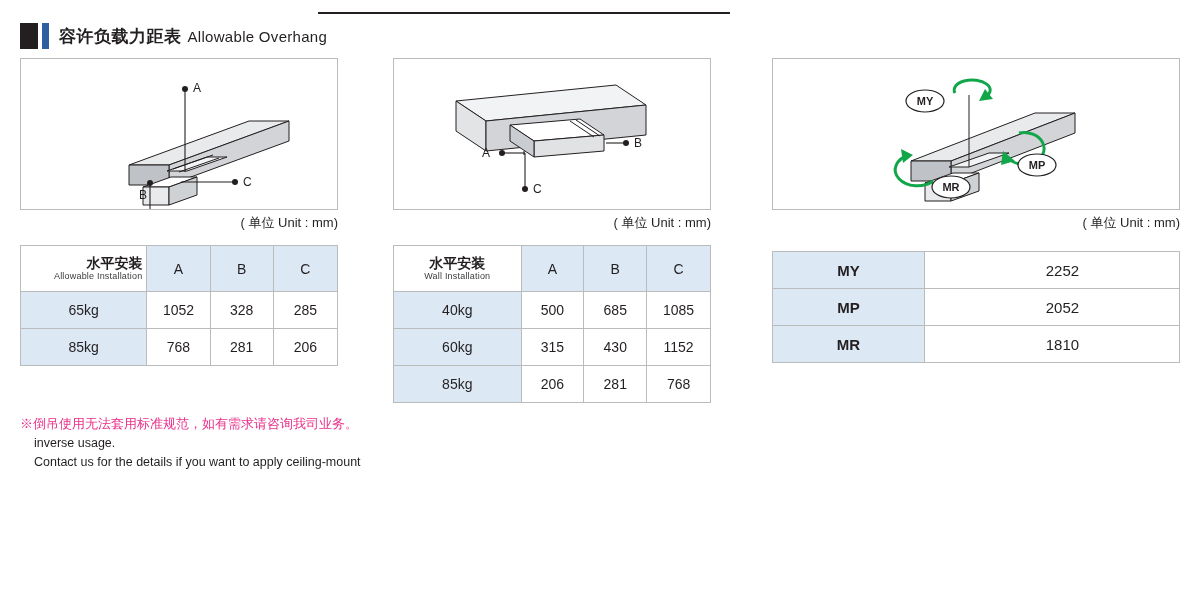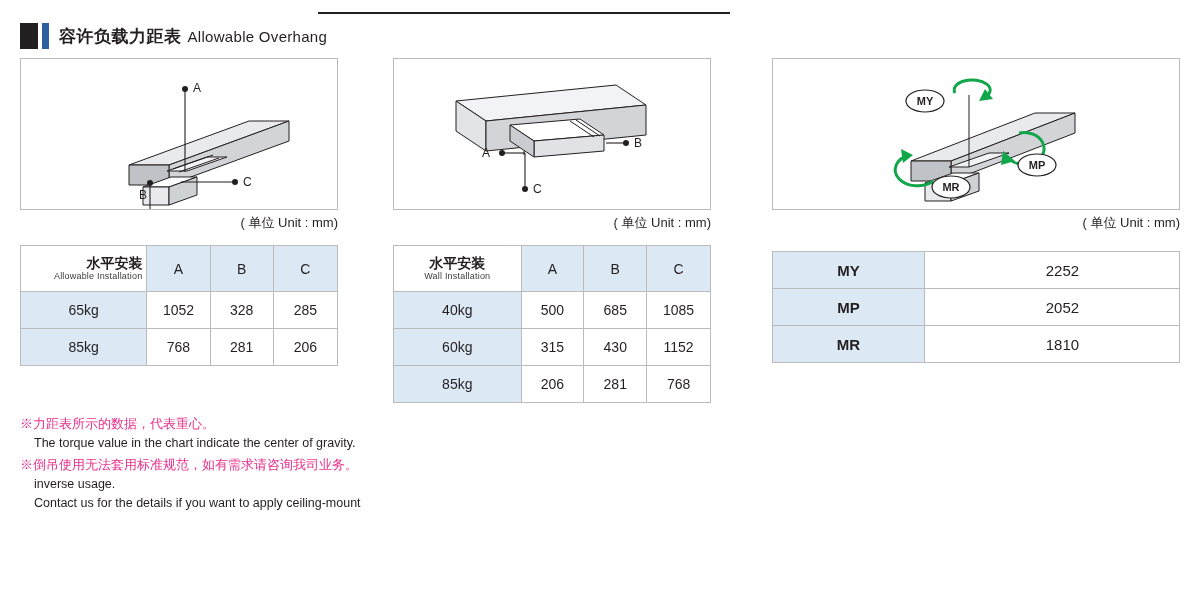--- a/index.html
+++ b/index.html
@@ -291,24 +291,20 @@
       </tr>
       <tr>
         <td class="axis">MR</td>
         <td class="val">1810</td>
       </tr>
     </tbody>
   </table>
 
   <div class="notes">
 
-    <div class="note-block">
-      <div class="note-cn">※力距表所示的数据，代表重心。</div>
-      <div class="note-en">The torque value in the chart indicate the center of gravity.</div>
-    </div>
 
 
     <div class="note-block">
       <div class="note-cn">※倒吊使用无法套用标准规范，如有需求请咨询我司业务。</div>
       <div class="note-en">inverse usage.</div>
       <div class="note-en">Contact us for the details if you want to apply ceiling-mount</div>
     </div>
 
   </div>
 

